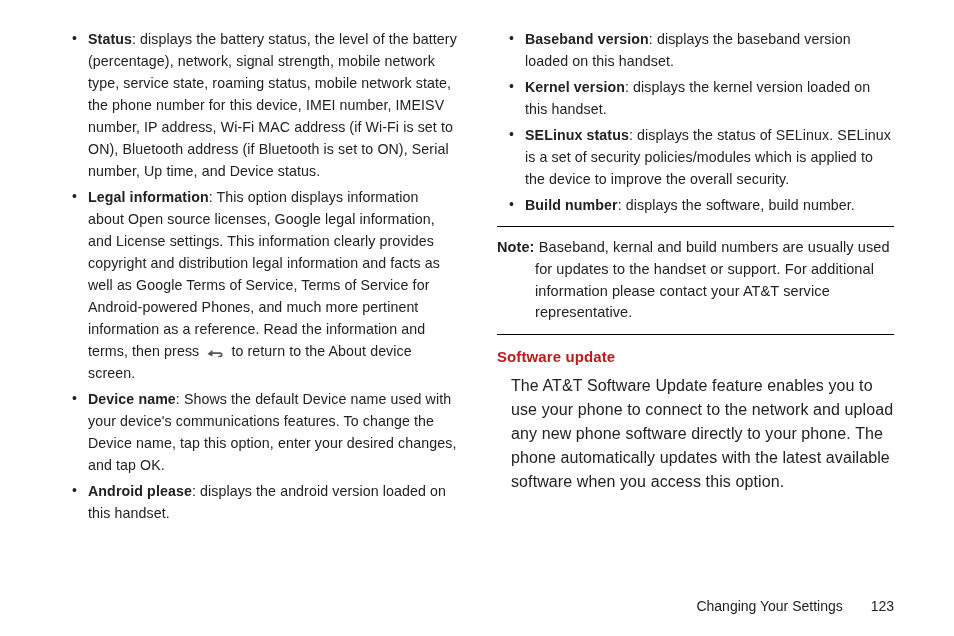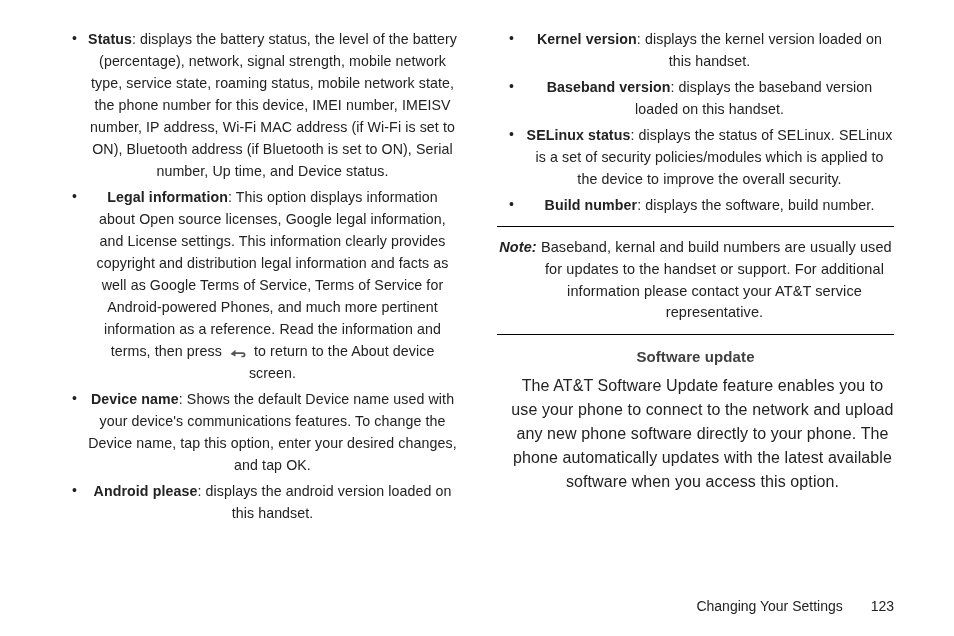--- a/index.html
+++ b/index.html
@@ -14,21 +14,20 @@
   .page {
     display: flex;
     padding: 28px 60px 0 60px;
     gap: 40px;
   }
   .col {
     flex: 1;
     font-size: 14.2px;
     line-height: 1.55;
     letter-spacing: 0.1px;
-    text-align: center;
   }
   .bullet-list { list-style: none; }
   .bullet-item {
     position: relative;
     padding-left: 28px;
     margin-bottom: 4px;
   }
   .bullet-item::before {
     content: "•";
     position: absolute;
@@ -51,23 +50,23 @@
     border-top: 1px solid #000;
     margin: 10px 0 10px 0;
   }
   .note {
     font-size: 14.5px;
     line-height: 1.5;
     padding-left: 38px;
     text-indent: -38px;
     margin: 6px 0;
   }
-  .note .note-label { font-weight: bold; font-style: italic; }
+  .note .note-label { font-weight: bold; }
   .section-heading {
-    color: #404040;
+    color: #b91c1c;
     font-weight: bold;
     font-size: 15px;
     margin: 10px 0 6px 0;
   }
   .body-para {
     font-size: 16px;
     line-height: 1.5;
     padding-left: 14px;
   }
   .footer {
@@ -98,24 +97,24 @@
       </li>
       <li class="bullet-item">
         <span class="term">Android please</span><span>: displays the android version loaded on this handset.</span>
       </li>
     </ul>
   </div>
 
   <div class="col">
     <ul class="bullet-list">
       <li class="bullet-item">
-        <span class="term">Kernel version</span><span>: displays the kernel version loaded on this handset.</span>
+        <span class="term">Baseband version</span><span>: displays the baseband version loaded on this handset.</span>
       </li>
       <li class="bullet-item">
-        <span class="term">Baseband version</span><span>: displays the baseband version loaded on this handset.</span>
+        <span class="term">Kernel version</span><span>: displays the kernel version loaded on this handset.</span>
       </li>
       <li class="bullet-item">
         <span class="term">SELinux status</span><span>: displays the status of SELinux. SELinux is a set of security policies/modules which is applied to the device to improve the overall security.</span>
       </li>
       <li class="bullet-item">
         <span class="term">Build number</span><span>: displays the software, build number.</span>
       </li>
     </ul>
 
     <hr class="rule">

